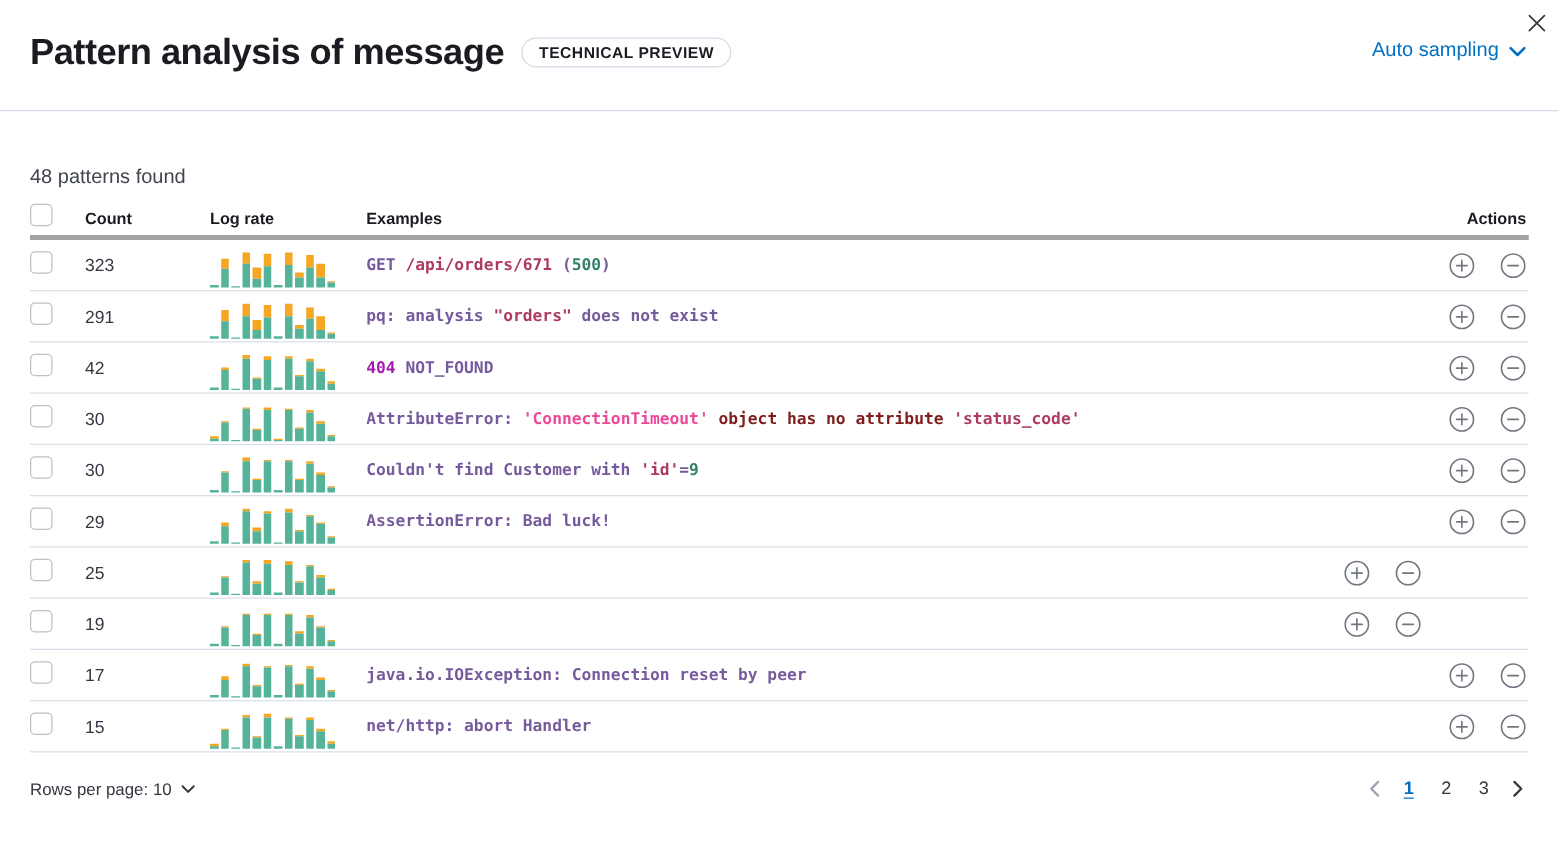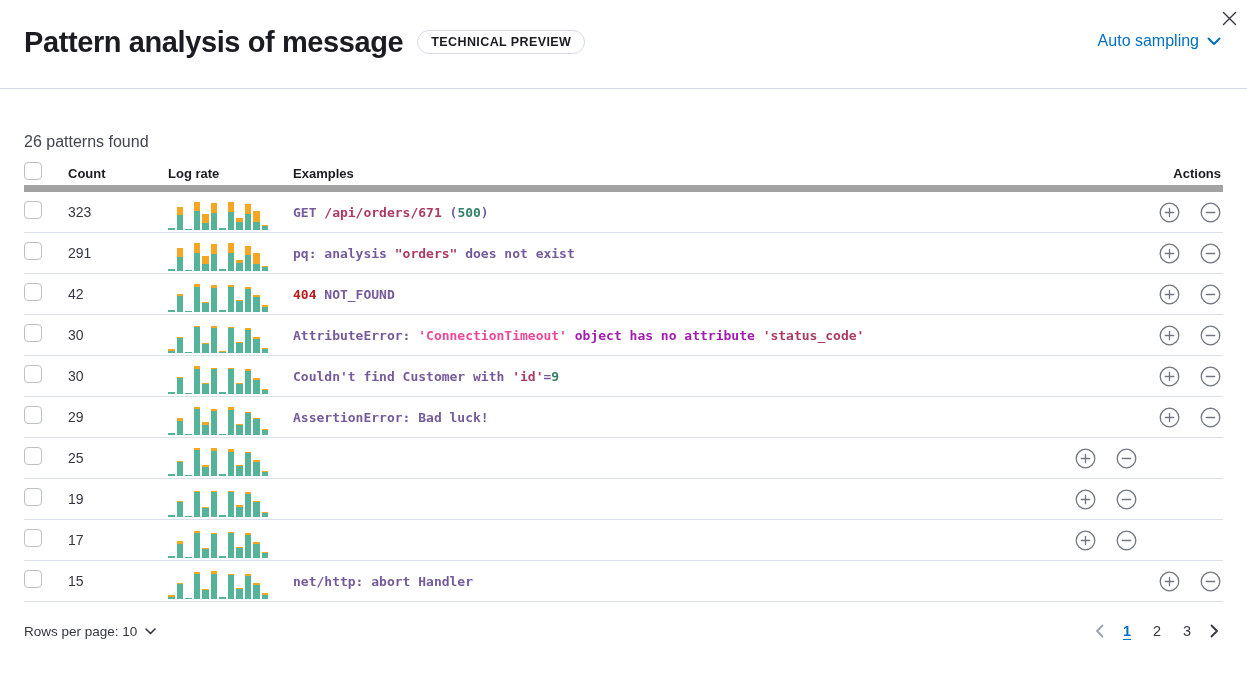--- a/index.html
+++ b/index.html
@@ -40,21 +40,21 @@
 
   
   .flyout-body { padding: 0 24px; flex: 1; }
   .summary { margin: 44px 0 10px 0; font-size: 16px; color: #41454e; }
 
   .grid-row {
     display: grid;
     grid-template-columns: 44px 100px 125px 1fr 84px;
     align-items: center;
   }
-  .thead { height: 31px; border-bottom: 7px solid #a3a3a3; }
+  .thead { height: 31px; border-bottom: 4px solid #a3a3a3; }
   .th { font-size: 13px; font-weight: 700; color: #1a1c21; }
   .th.actions-h { text-align: right; padding-right: 2px; }
 
   .trow { height: 41px; border-bottom: 1px solid #dae0e9; }
 
   .checkbox {
     width: 18px; height: 18px;
     border: 1px solid #bcc0c7; border-radius: 4px;
     background: #fff; cursor: pointer; display: inline-block;
   }
@@ -120,21 +120,21 @@
       </span>
     </button>
     <button class="close-btn">
       <svg width="15" height="15" viewBox="0 0 15 15">
           <path d="M1.5 1.5 L13.5 13.5 M13.5 1.5 L1.5 13.5" stroke="#343741" stroke-width="1.4" stroke-linecap="round"></path>
         </svg>
     </button>
   </div>
 
   <div class="flyout-body">
-    <div class="summary">26 patterns found</div>
+    <div class="summary">48 patterns found</div>
 
     <div class="grid-row thead">
       <div><span class="checkbox"></span></div>
       <div class="th">Count</div>
       <div class="th">Log rate</div>
       <div class="th">Examples</div>
       <div class="th actions-h">Actions</div>
     </div>
 
     <div>
@@ -330,21 +330,21 @@
               <div class="bar">
                 <div class="seg" style="height: 8%; background: rgb(245, 166, 35);"></div>
                 <div class="seg" style="height: 50%; background: rgb(84, 179, 153);"></div>
               </div>
               <div class="bar">
                 <div class="seg" style="height: 8%; background: rgb(245, 166, 35);"></div>
                 <div class="seg" style="height: 16%; background: rgb(84, 179, 153);"></div>
               </div>
             </div>
           </div>
-        <div class="example-cell"><span style="color: #b91c1c;">404</span><span style="color: rgb(118, 91, 156);"> NOT_FOUND</span></div>
+        <div class="example-cell"><span style="color: #a21caf;">404</span><span style="color: rgb(118, 91, 156);"> NOT_FOUND</span></div>
         <div class="actions-cell">
           <button class="action-btn" title="">
             <svg width="21" height="21" viewBox="0 0 21 21">
                 <circle cx="10.5" cy="10.5" r="9.3" fill="none" stroke="currentColor" stroke-width="1.3"></circle>
                 <path d="M10.5 6.3 V14.7 M6.3 10.5 H14.7" stroke="currentColor" stroke-width="1.3" stroke-linecap="round"></path>
               </svg>
           </button>
           <button class="action-btn" title="">
             <svg width="21" height="21" viewBox="0 0 21 21">
                 <circle cx="10.5" cy="10.5" r="9.3" fill="none" stroke="currentColor" stroke-width="1.3"></circle>
@@ -402,21 +402,21 @@
               <div class="bar">
                 <div class="seg" style="height: 4%; background: rgb(245, 166, 35);"></div>
                 <div class="seg" style="height: 48%; background: rgb(84, 179, 153);"></div>
               </div>
               <div class="bar">
                 <div class="seg" style="height: 2%; background: rgb(245, 166, 35);"></div>
                 <div class="seg" style="height: 14%; background: rgb(84, 179, 153);"></div>
               </div>
             </div>
           </div>
-        <div class="example-cell"><span style="color: rgb(118, 91, 156);">AttributeError: </span><span style="color: #ec4899;">'ConnectionTimeout'</span><span style="color: #a21caf;"> object has no attribute </span><span style="color: rgb(173, 58, 99);">'status_code'</span></div>
+        <div class="example-cell"><span style="color: rgb(118, 91, 156);">AttributeError: </span><span style="color: #ec4899;">'ConnectionTimeout'</span><span style="color: #7f1d1d;"> object has no attribute </span><span style="color: rgb(173, 58, 99);">'status_code'</span></div>
         <div class="actions-cell">
           <button class="action-btn" title="">
             <svg width="21" height="21" viewBox="0 0 21 21">
                 <circle cx="10.5" cy="10.5" r="9.3" fill="none" stroke="currentColor" stroke-width="1.3"></circle>
                 <path d="M10.5 6.3 V14.7 M6.3 10.5 H14.7" stroke="currentColor" stroke-width="1.3" stroke-linecap="round"></path>
               </svg>
           </button>
           <button class="action-btn" title="">
             <svg width="21" height="21" viewBox="0 0 21 21">
                 <circle cx="10.5" cy="10.5" r="9.3" fill="none" stroke="currentColor" stroke-width="1.3"></circle>
@@ -760,20 +760,21 @@
               <div class="bar">
                 <div class="seg" style="height: 6%; background: rgb(245, 166, 35);"></div>
                 <div class="seg" style="height: 46%; background: rgb(84, 179, 153);"></div>
               </div>
               <div class="bar">
                 <div class="seg" style="height: 4%; background: rgb(245, 166, 35);"></div>
                 <div class="seg" style="height: 16%; background: rgb(84, 179, 153);"></div>
               </div>
             </div>
           </div>
+        <div class="example-cell"><span style="color: rgb(118, 91, 156);">java.io.IOException: Connection reset by peer</span></div>
         <div class="actions-cell">
           <button class="action-btn" title="">
             <svg width="21" height="21" viewBox="0 0 21 21">
                 <circle cx="10.5" cy="10.5" r="9.3" fill="none" stroke="currentColor" stroke-width="1.3"></circle>
                 <path d="M10.5 6.3 V14.7 M6.3 10.5 H14.7" stroke="currentColor" stroke-width="1.3" stroke-linecap="round"></path>
               </svg>
           </button>
           <button class="action-btn" title="">
             <svg width="21" height="21" viewBox="0 0 21 21">
                 <circle cx="10.5" cy="10.5" r="9.3" fill="none" stroke="currentColor" stroke-width="1.3"></circle>

